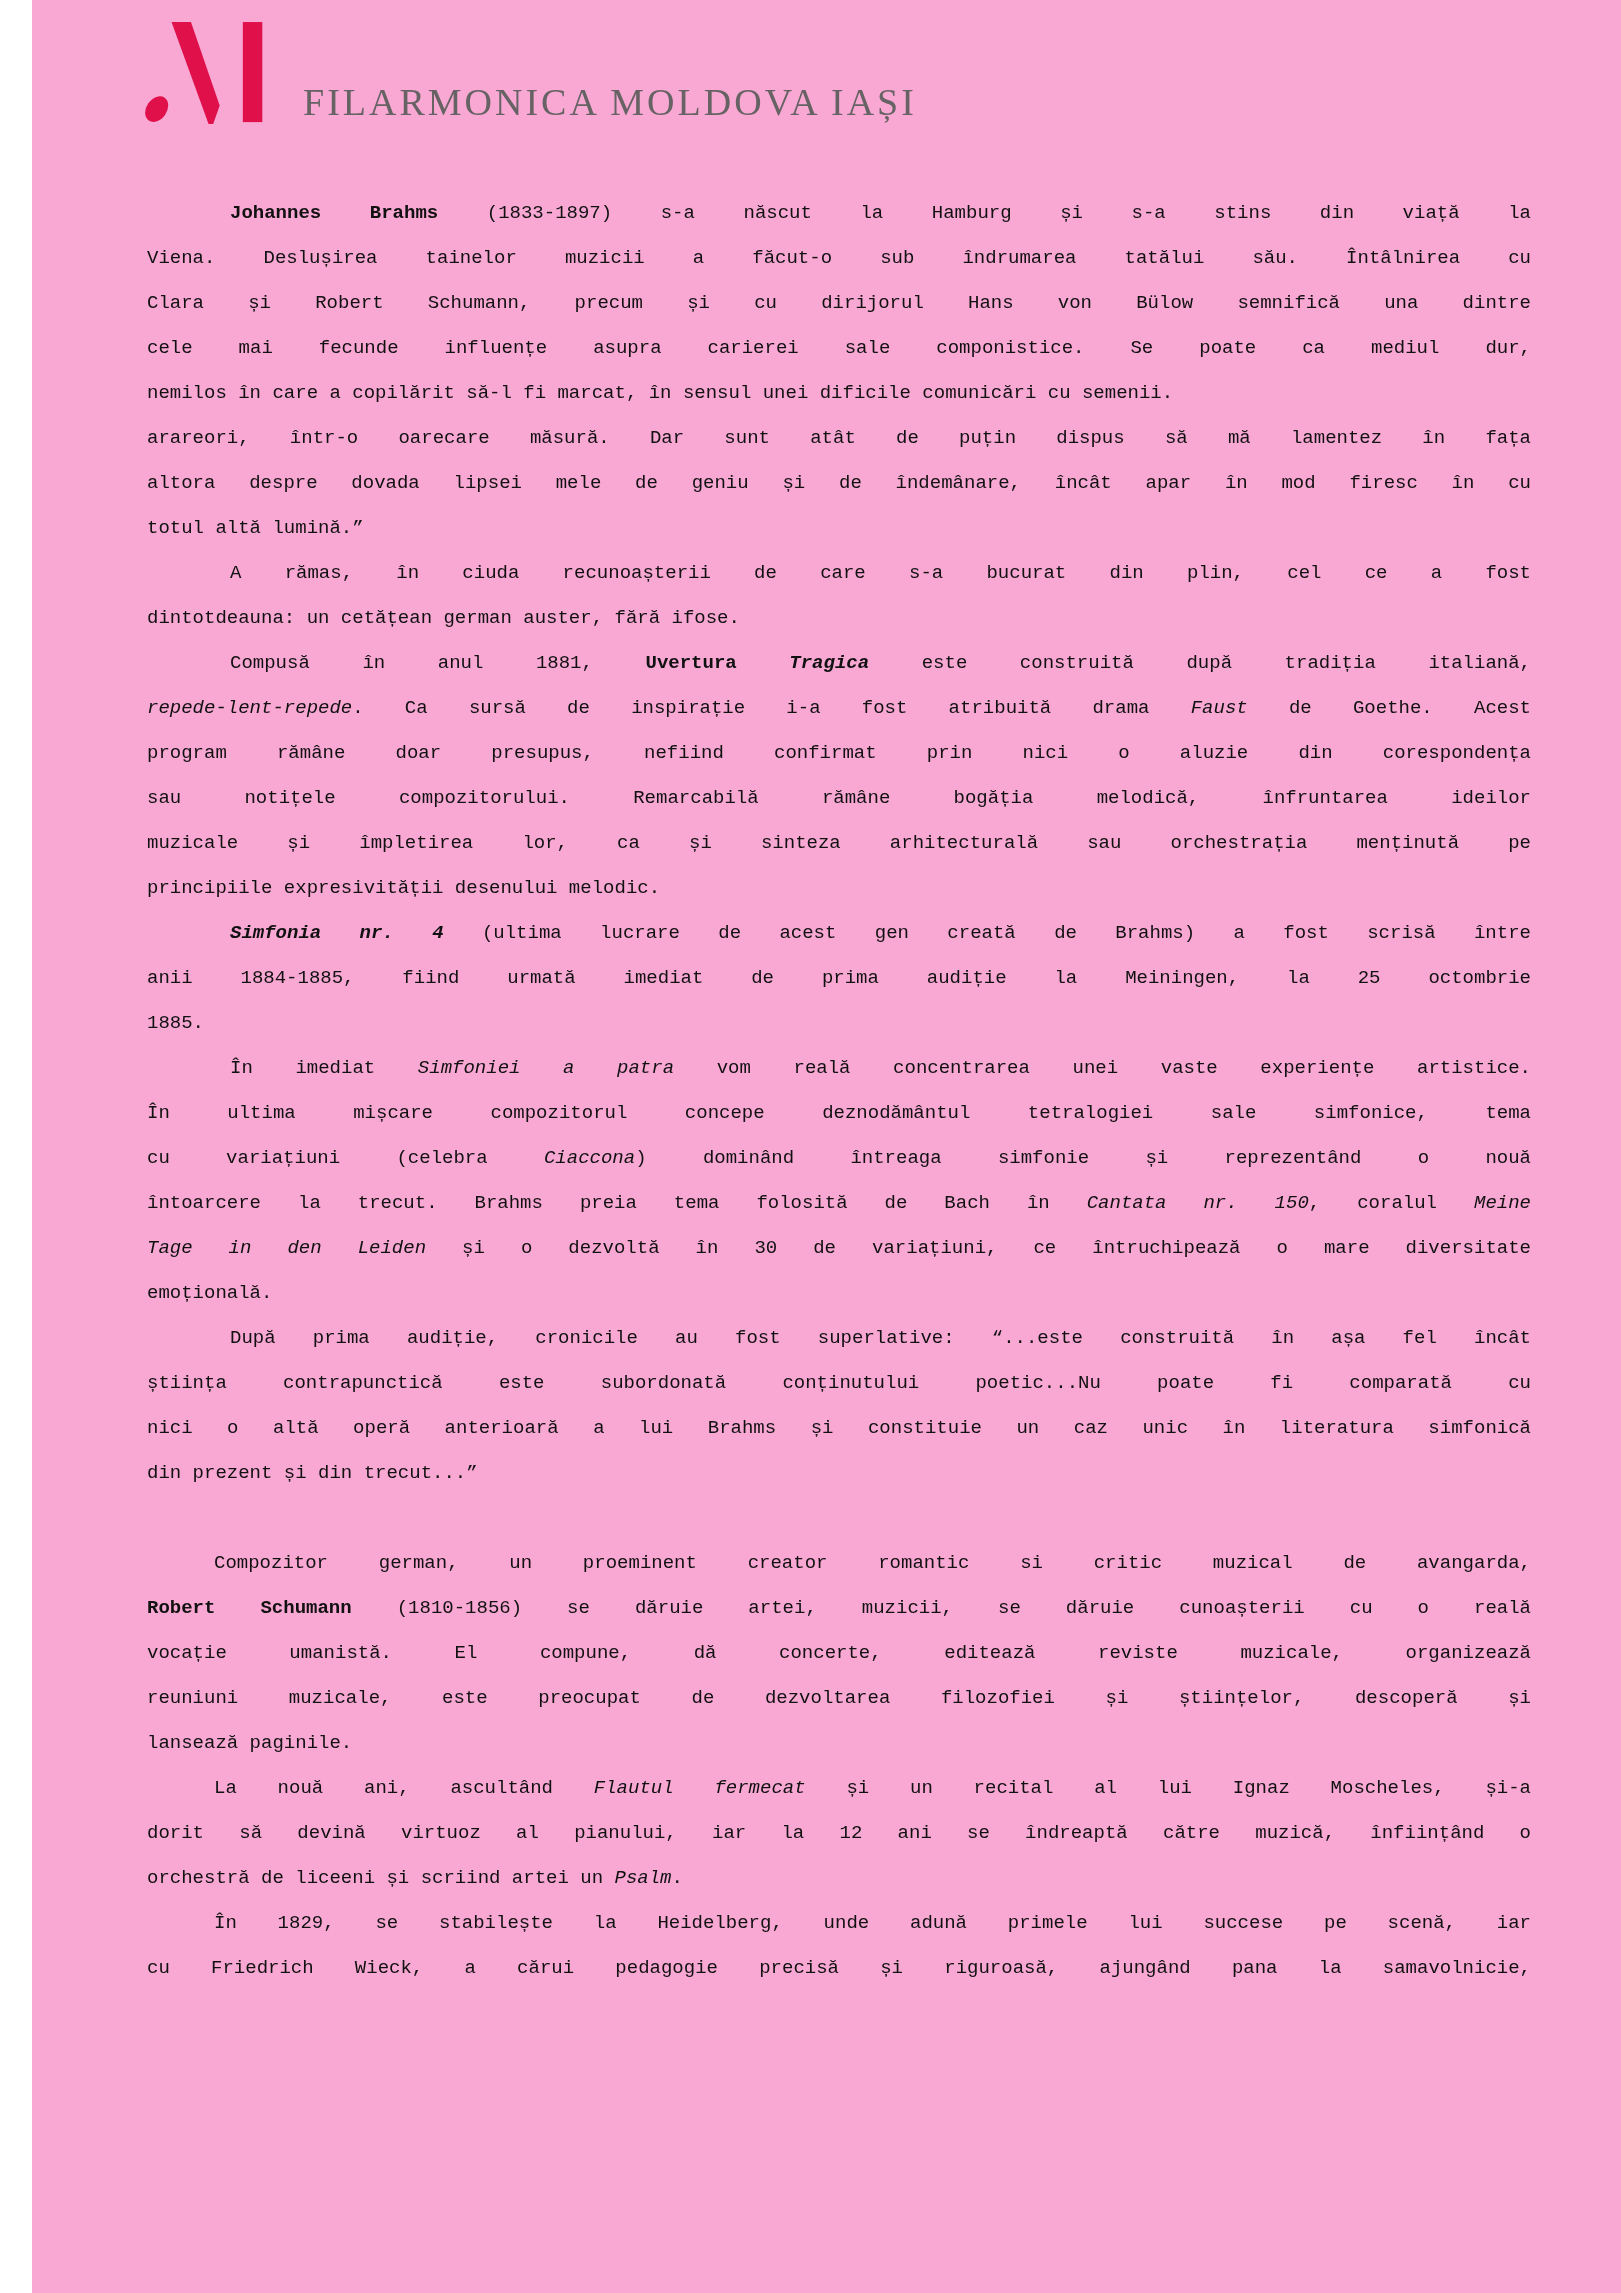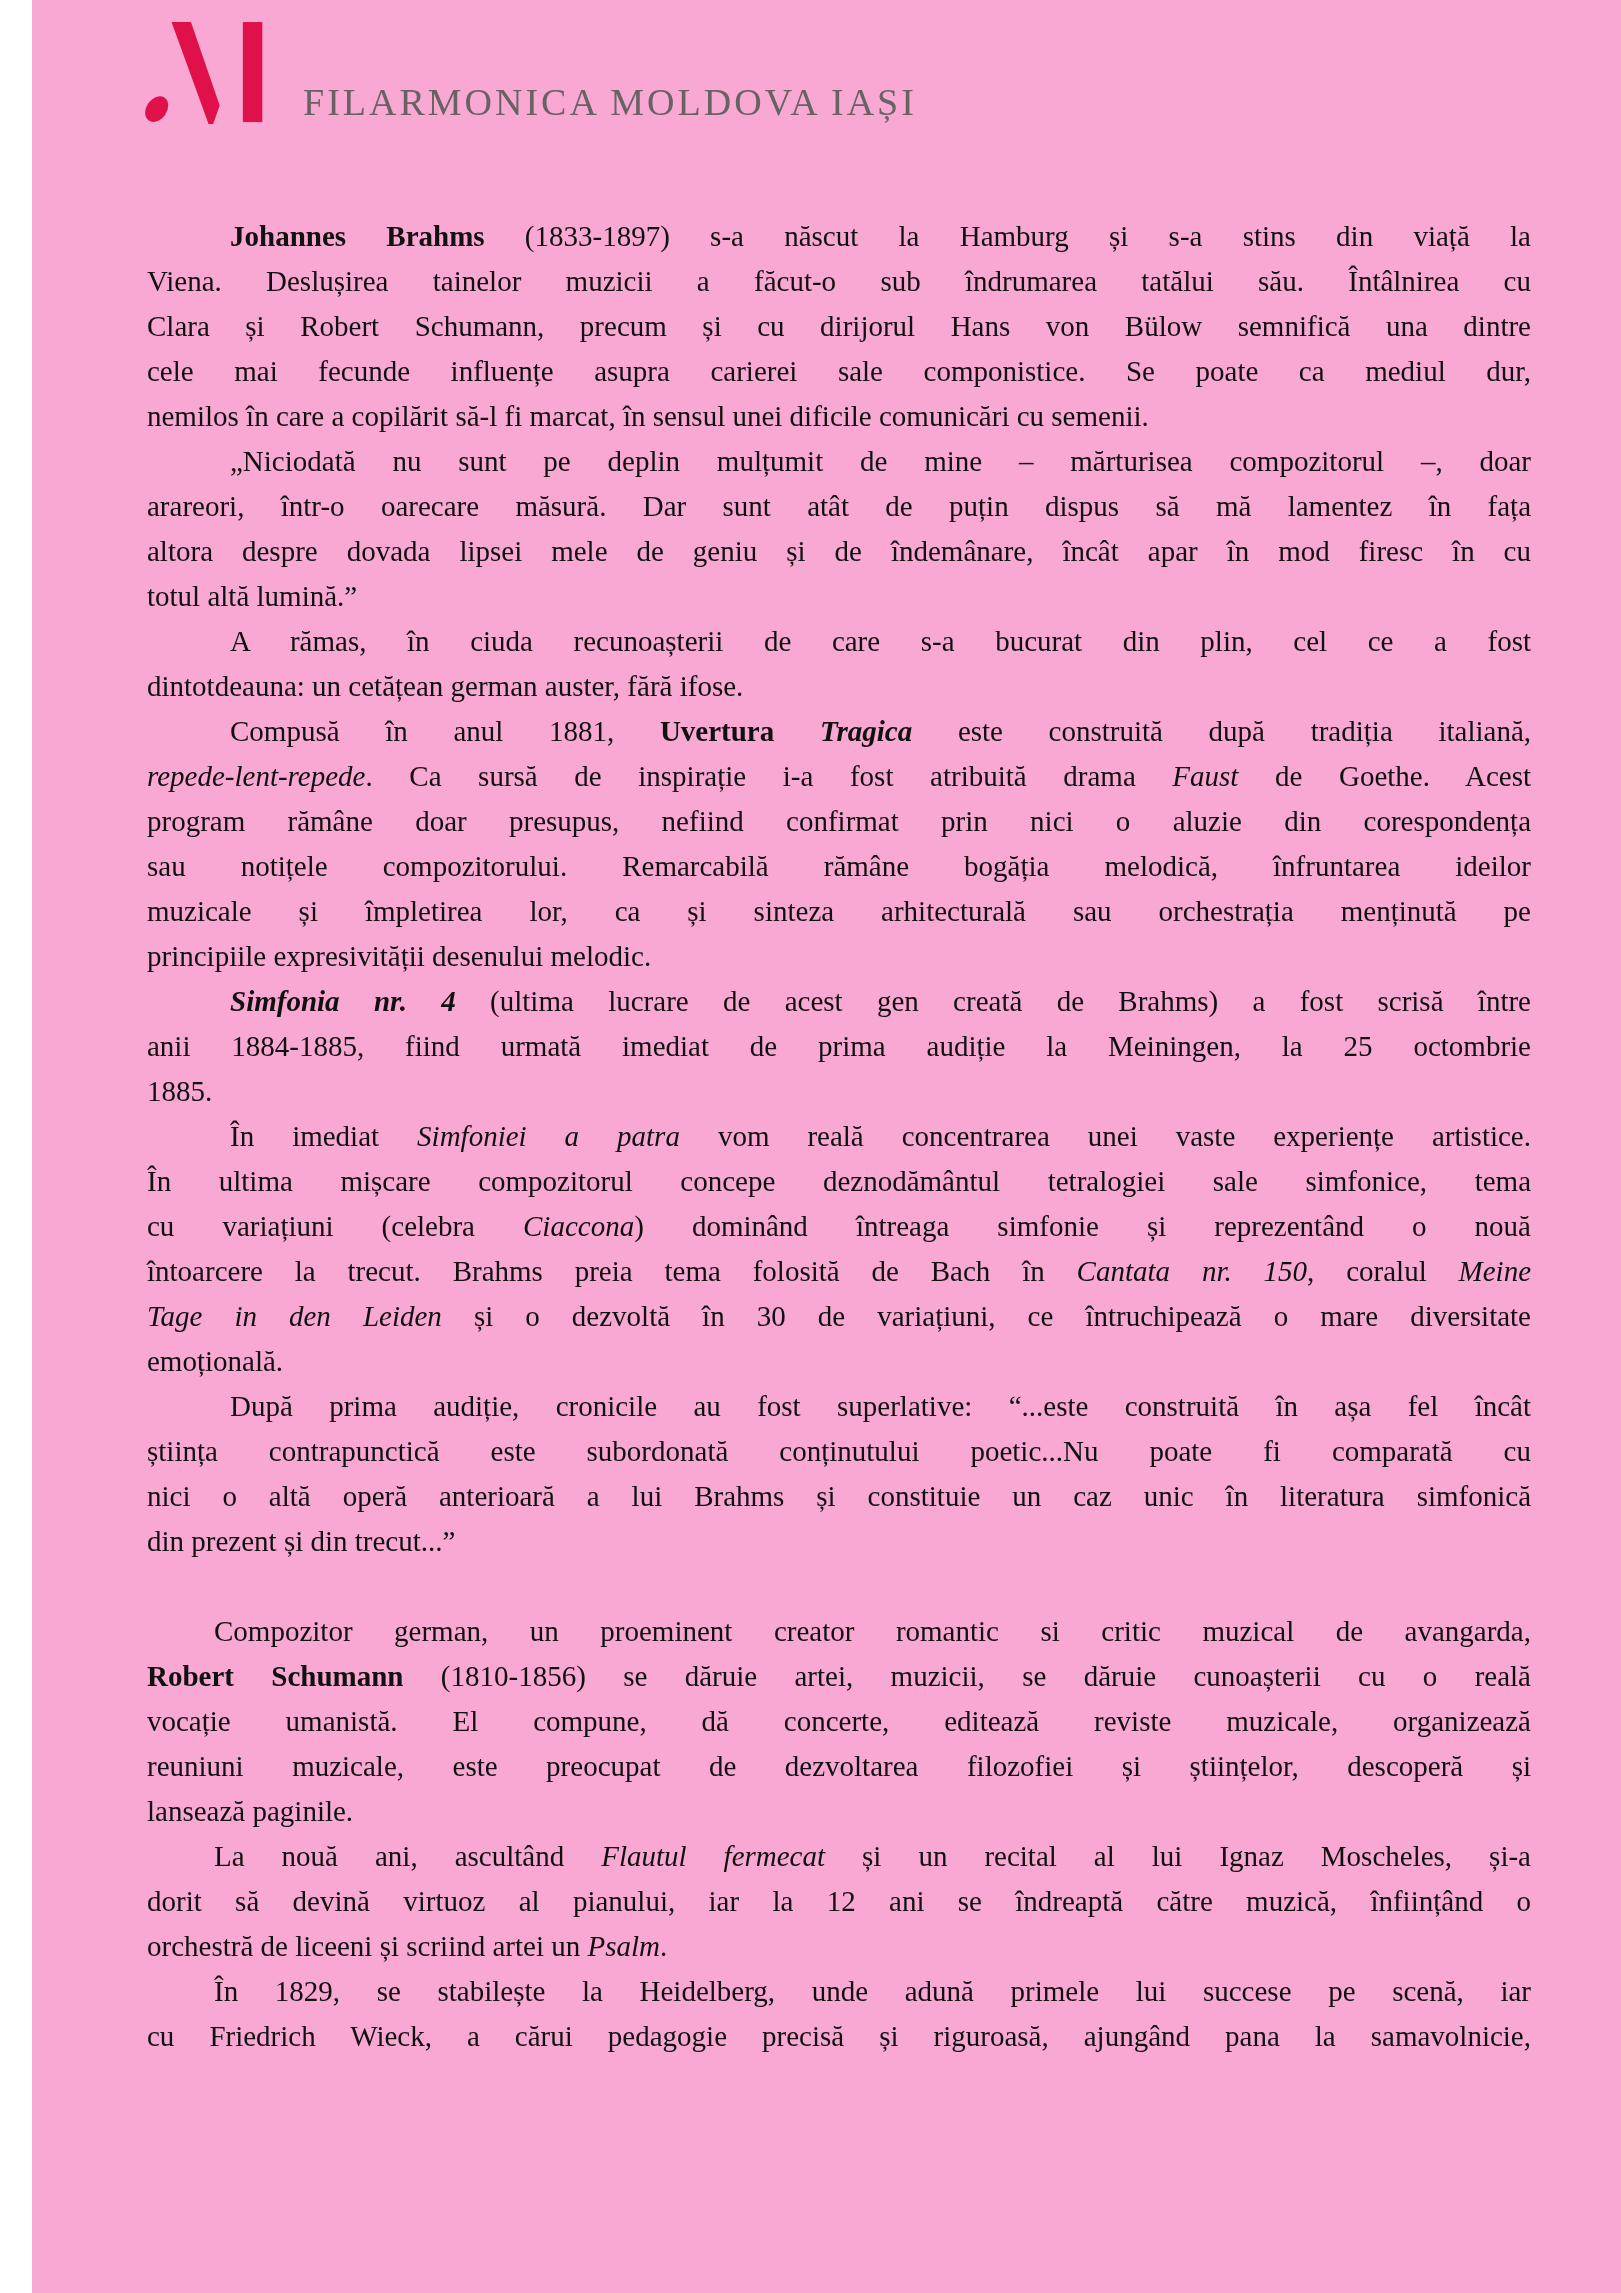--- a/index.html
+++ b/index.html
@@ -8,23 +8,23 @@
 
   .logo { position: absolute; left: 108px; top: 20.4px; width: 126px; height: 106px; }
   .brand-name {
     position: absolute; left: 271px; top: 83px;
     font-family: "Liberation Serif", "DejaVu Serif", serif;
     font-size: 38px; letter-spacing: 3px; color: #676264;
     white-space: nowrap; line-height: 1;
   }
 
   .body-text {
-    position: absolute; left: 115px; top: 214px; width: 1384px;
-    font-family: Liberation Serif, serif;
-    font-size: 29px; color: #111;
+    position: absolute; left: 115px; top: 191px; width: 1384px;
+    font-family: Liberation Mono, monospace;
+    font-size: 19px; color: #111;
   }
   .line {
     height: 45px; line-height: 45px; white-space: nowrap;
     text-align: justify; text-align-last: justify; overflow: visible;
   }
   .line.last { text-align-last: left; }
   .line.indent { padding-left: 83px; }
   .line.indent-s { padding-left: 67px; }
   .line.blank { height: 45px; }
   .b { font-weight: bold; }
@@ -43,21 +43,20 @@
 
   <div class="body-text" id="body-text">
       <div>
         <div class="line indent"><span class="b">Johannes Brahms</span><span> (1833-1897) s-a născut la Hamburg și s-a stins din viață la</span></div>
         <div class="line"><span>Viena. Deslușirea tainelor muzicii a făcut-o sub îndrumarea tatălui său. Întâlnirea cu</span></div>
         <div class="line"><span>Clara și Robert Schumann, precum și cu dirijorul Hans von Bülow semnifică una dintre</span></div>
         <div class="line"><span>cele mai fecunde influențe asupra carierei sale componistice. Se poate ca mediul dur,</span></div>
         <div class="line last"><span>nemilos în care a copilărit să-l fi marcat, în sensul unei dificile comunicări cu semenii.</span></div>
       </div>
       <div>
-        <div class="line indent"><span>„Niciodată nu sunt pe deplin mulțumit de mine – mărturisea compozitorul –, doar</span></div>
         <div class="line"><span>arareori, într-o oarecare măsură. Dar sunt atât de puțin dispus să mă lamentez în fața</span></div>
         <div class="line"><span>altora despre dovada lipsei mele de geniu și de îndemânare, încât apar în mod firesc în cu</span></div>
         <div class="line last"><span>totul altă lumină.”</span></div>
       </div>
       <div>
         <div class="line indent"><span>A rămas, în ciuda recunoașterii de care s-a bucurat din plin, cel ce a fost</span></div>
         <div class="line last"><span>dintotdeauna: un cetățean german auster, fără ifose.</span></div>
       </div>
       <div>
         <div class="line indent"><span>Compusă în anul 1881, </span><span class="b">Uvertura </span><span class="b i">Tragica</span><span> este construită după tradiția italiană,</span></div>

